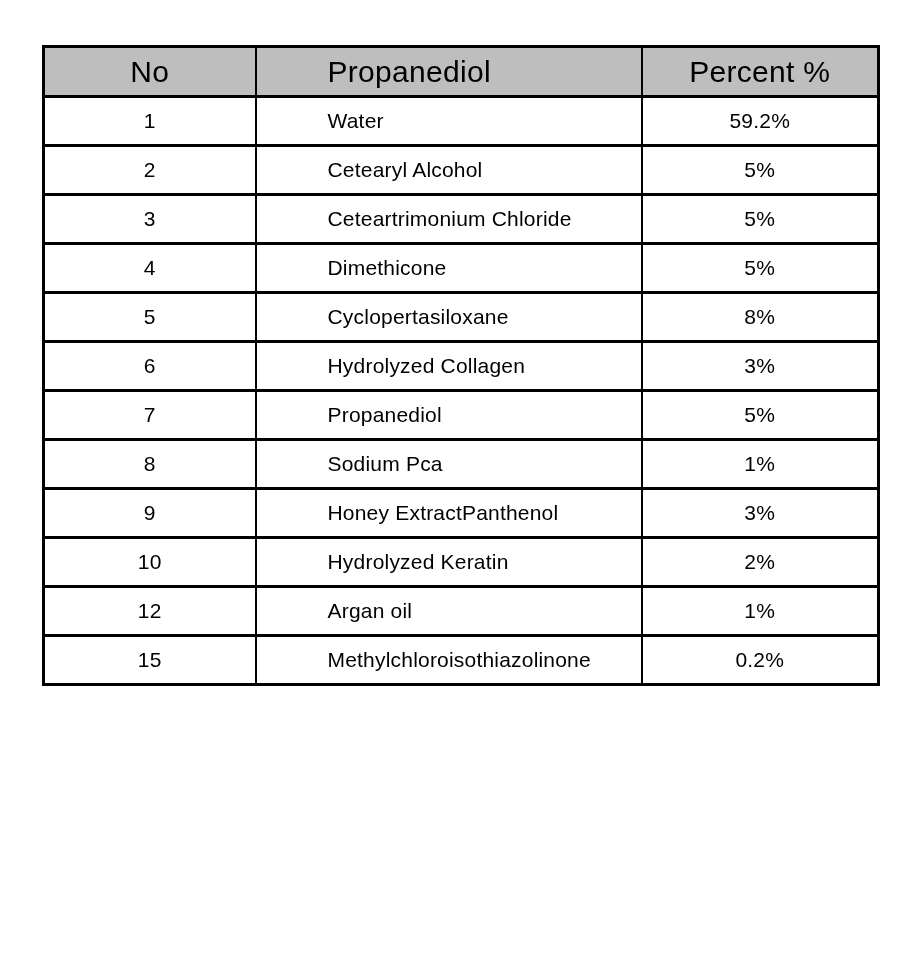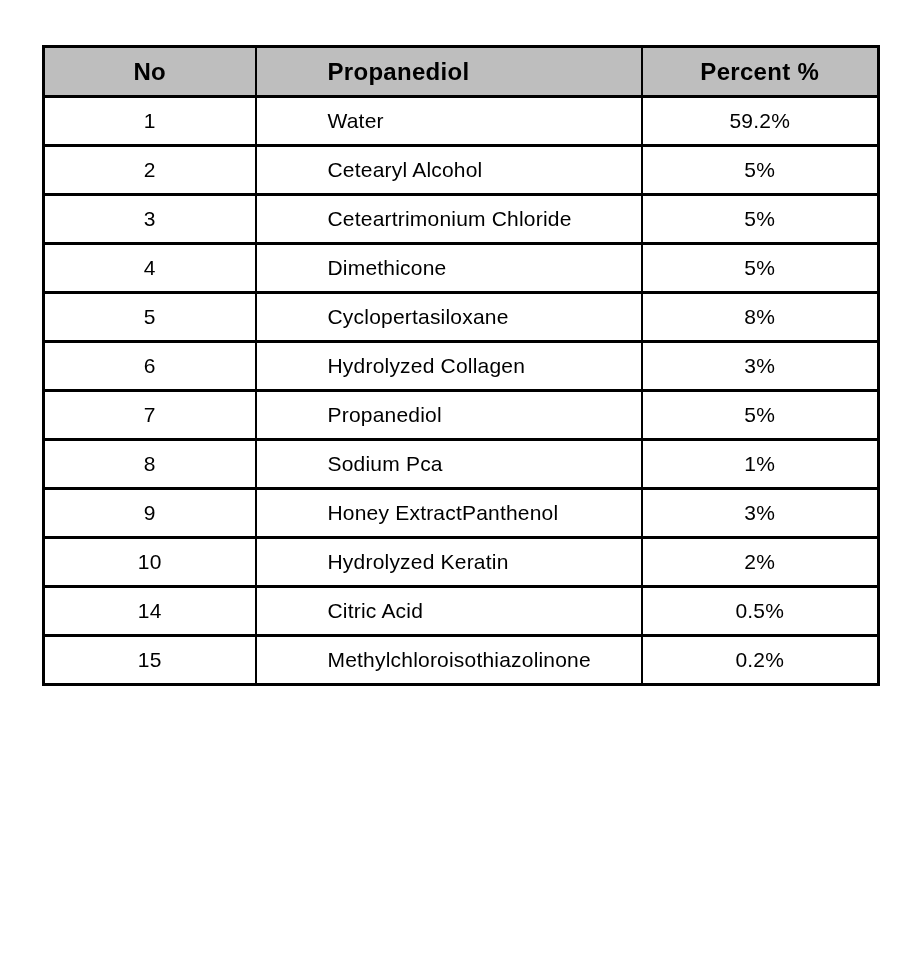--- a/index.html
+++ b/index.html
@@ -34,22 +34,22 @@
     border-top: 3px solid var(--border);
     border-bottom: 3px solid var(--border);
     border-left: 2px solid var(--border);
     border-right: 2px solid var(--border);
     overflow: hidden;
     white-space: nowrap;
   }
   .ingredients thead th {
     background: var(--header-bg);
     height: 50px;
-    font-size: 24px;
-    font-weight: bold;
+    font-size: 30px;
+    font-weight: normal;
     letter-spacing: 0.3px;
     text-align: center;
     vertical-align: middle;
   }
   .ingredients thead th.col-desc {
     text-align: left;
     padding-left: 71px;
   }
   .ingredients tbody td {
     height: 49px;
@@ -139,27 +139,27 @@
     <td class="col-pct">3%</td>
   </tr>
 
   <tr>
     <td class="col-no">10</td>
     <td class="col-desc">Hydrolyzed Keratin</td>
     <td class="col-pct">2%</td>
   </tr>
 
 
+  <tr>
+    <td class="col-no">12</td>
+    <td class="col-desc">Argan oil</td>
+    <td class="col-pct">1%</td>
+  </tr>
 
 
-  <tr>
-    <td class="col-no">14</td>
-    <td class="col-desc">Citric Acid</td>
-    <td class="col-pct">0.5%</td>
-  </tr>
 
   <tr>
     <td class="col-no">15</td>
     <td class="col-desc">Methylchloroisothiazolinone</td>
     <td class="col-pct">0.2%</td>
   </tr>
 
 
 </tbody>
   </table>

